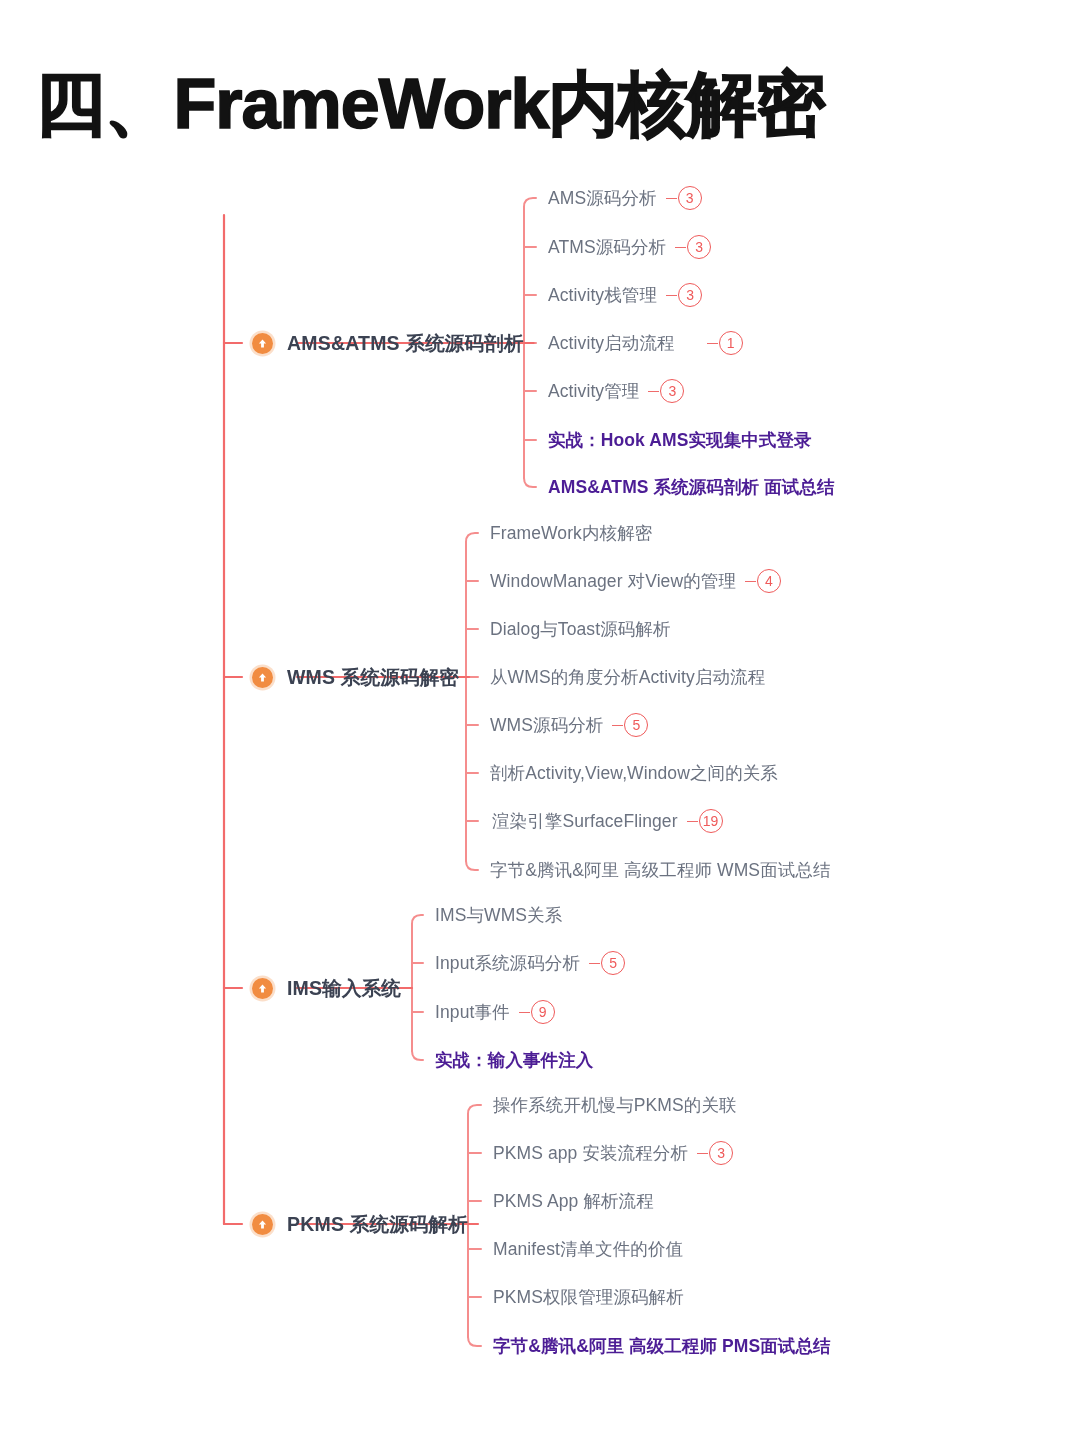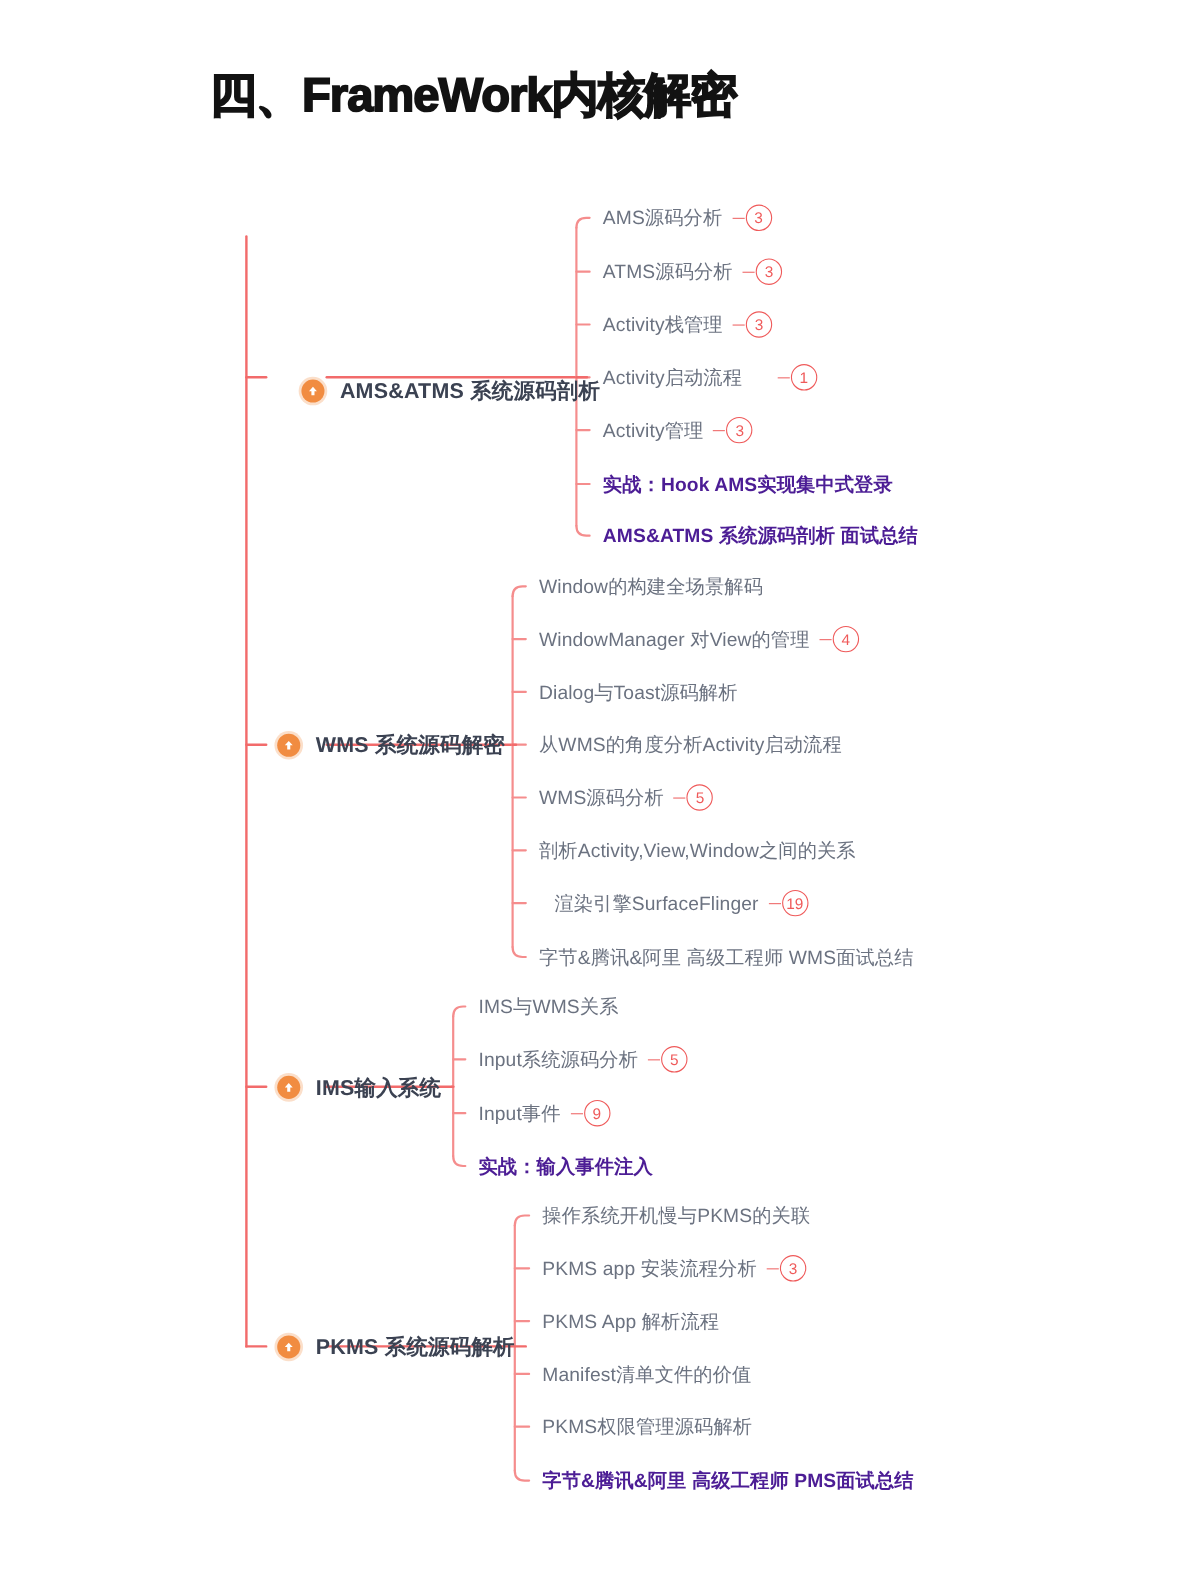--- a/index.html
+++ b/index.html
@@ -13,21 +13,21 @@
     position: relative;
     font-family: "Liberation Sans", "DejaVu Sans", sans-serif;
     overflow: hidden;
   }
   #page-title {
     position: absolute;
     left: 0;
     top: 58px;
     width: 860px;
     text-align: center;
-    font-size: 43px;
+    font-size: 70px;
     font-weight: 900;
     letter-spacing: -1px;
     color: #121212;
     font-family: "Liberation Sans", "DejaVu Sans", sans-serif;
     -webkit-text-stroke: 1.6px #121212;
     white-space: nowrap;
   }
   
   #mindmap {
     position: absolute;
@@ -157,21 +157,21 @@
       <path d="M 468 1201 L 481 1201" fill="none" stroke="#f58d8d" stroke-width="2" stroke-linecap="round"></path>
       <path d="M 468 1249 L 481 1249" fill="none" stroke="#f58d8d" stroke-width="2" stroke-linecap="round"></path>
       <path d="M 468 1297 L 481 1297" fill="none" stroke="#f58d8d" stroke-width="2" stroke-linecap="round"></path>
       <path d="M 468 1337 Q 468 1346 477 1346 L 481 1346" fill="none" stroke="#f58d8d" stroke-width="2" stroke-linecap="round"></path>
       <path d="M 533.640625 343 L 524 343" fill="none" stroke="#f26b6b" stroke-width="2.2" stroke-linecap="round"></path>
       <path d="M 469.078125 677 L 466 677" fill="none" stroke="#f26b6b" stroke-width="2.2" stroke-linecap="round"></path>
       <path d="M 411.078125 988 L 412 988" fill="none" stroke="#f26b6b" stroke-width="2.2" stroke-linecap="round"></path>
       <path d="M 477.96875 1224 L 468 1224" fill="none" stroke="#f26b6b" stroke-width="2.2" stroke-linecap="round"></path>
     </svg>
   <div id="nodes">
-      <div class="branch-label" style="left: 252px; top: 342px; margin-left: 22px;">
+      <div class="branch-label" style="left: 252px; top: 330px;">
         <span class="dl-icon">
           <svg width="11" height="11" viewBox="0 0 11 11" aria-hidden="true">
             <path d="M5.5 1.6 L9.1 5.6 L6.9 5.6 L6.9 9.4 L4.1 9.4 L4.1 5.6 L1.9 5.6 Z" fill="#ffffff"></path>
           </svg>
         </span>
         <span class="btext">AMS&amp;ATMS 系统源码剖析</span>
       </div>
       <div class="leaf" style="left: 548px; top: 186px; text-align: right;">
         <span class="ltext">AMS源码分析</span>
         <span class="badge-wrap">
@@ -215,21 +215,21 @@
       </div>
       <div class="branch-label" style="left: 252px; top: 664px;">
         <span class="dl-icon">
           <svg width="11" height="11" viewBox="0 0 11 11" aria-hidden="true">
             <path d="M5.5 1.6 L9.1 5.6 L6.9 5.6 L6.9 9.4 L4.1 9.4 L4.1 5.6 L1.9 5.6 Z" fill="#ffffff"></path>
           </svg>
         </span>
         <span class="btext">WMS 系统源码解密</span>
       </div>
       <div class="leaf" style="left: 490px; top: 521px;">
-        <span class="ltext">Window的构建全场景解码</span>
+        <span class="ltext">FrameWork内核解密</span>
       </div>
       <div class="leaf" style="left: 490px; top: 569px; text-align: center;">
         <span class="ltext">WindowManager 对View的管理</span>
         <span class="badge-wrap">
           <span class="badge-dash"></span>
           <span class="badge">4</span>
         </span>
       </div>
       <div class="leaf" style="left: 490px; top: 617px;">
         <span class="ltext">Dialog与Toast源码解析</span>
@@ -240,21 +240,21 @@
       <div class="leaf" style="left: 490px; top: 713px;">
         <span class="ltext">WMS源码分析</span>
         <span class="badge-wrap">
           <span class="badge-dash"></span>
           <span class="badge">5</span>
         </span>
       </div>
       <div class="leaf" style="left: 490px; top: 761px;">
         <span class="ltext">剖析Activity,View,Window之间的关系</span>
       </div>
-      <div class="leaf" style="left: 504px; top: 809px;">
+      <div class="leaf" style="left: 492px; top: 809px;">
         <span class="ltext">渲染引擎SurfaceFlinger</span>
         <span class="badge-wrap">
           <span class="badge-dash"></span>
           <span class="badge">19</span>
         </span>
       </div>
       <div class="leaf" style="left: 490px; top: 858px;">
         <span class="ltext">字节&amp;腾讯&amp;阿里 高级工程师 WMS面试总结</span>
       </div>
       <div class="branch-label" style="left: 252px; top: 975px;">

